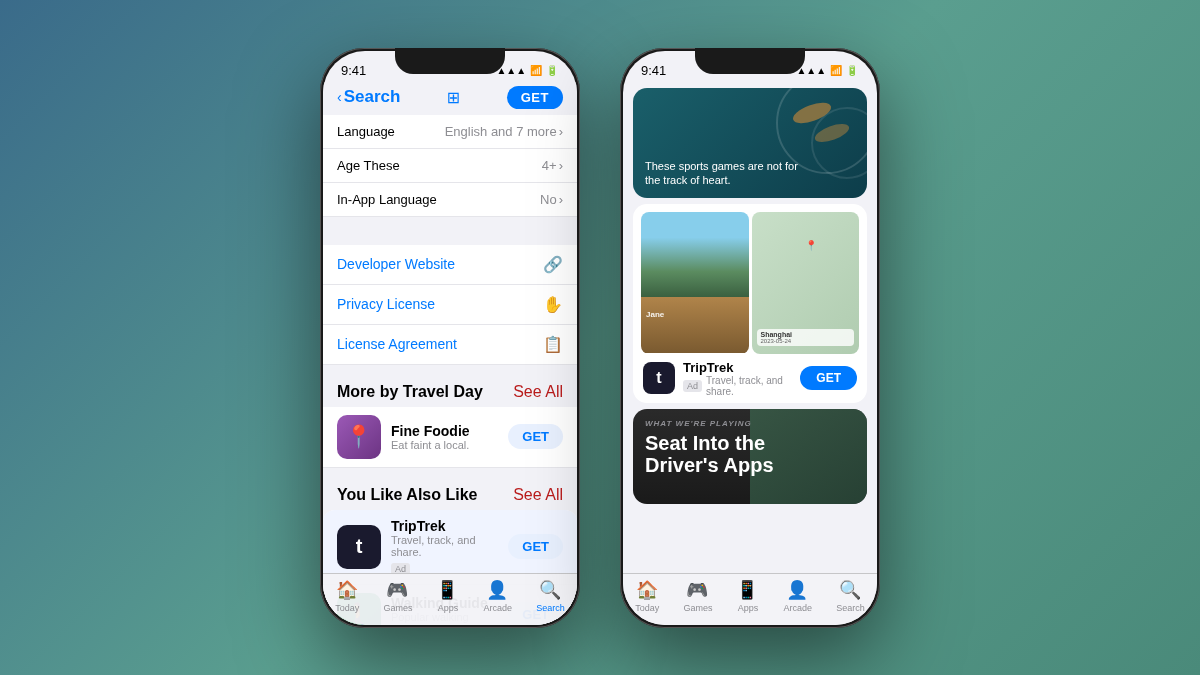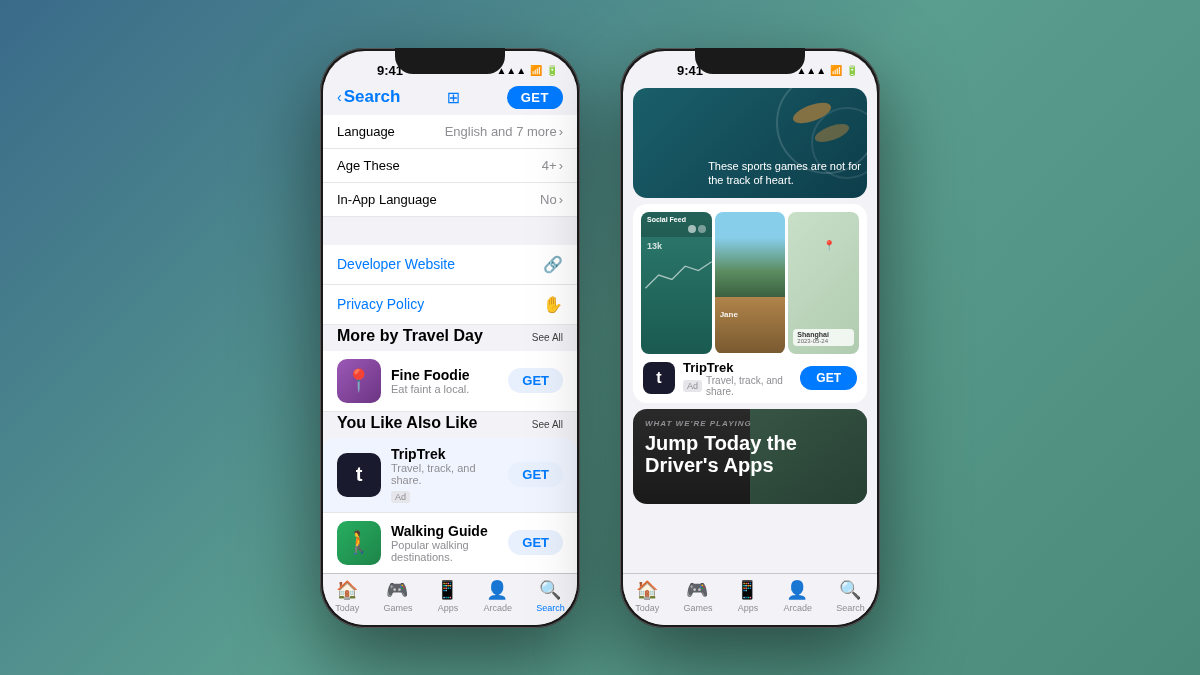--- a/index.html
+++ b/index.html
@@ -54,22 +54,21 @@
       align-items: center;
       padding: 12px 18px 4px;
       font-size: 11px;
       font-weight: 600;
       color: #000;
       position: relative;
       z-index: 5;
     }
     .status-bar .time {
       font-size: 13px;
-      font-weight: 700;
-      margin-left: 36px;
+      font-weight: 400;
     }
     .status-icons {
       display: flex;
       align-items: center;
       gap: 4px;
       font-size: 10px;
     }
 
     
     .nav-bar {
@@ -139,30 +138,30 @@
     }
     .link-icon {
       font-size: 16px;
     }
 
     
     .section-header {
       display: flex;
       justify-content: space-between;
       align-items: baseline;
-      padding: 2px 14px 6px;
+      padding: 18px 14px 6px;
     }
     .section-title {
       font-size: 16px;
       font-weight: 700;
       color: #000;
     }
     .see-all {
-      font-size: 10px;
-      color: #404040;
+      font-size: 16px;
+      color: #b91c1c;
     }
 
     
     .app-row {
       display: flex;
       align-items: center;
       padding: 8px 14px;
       background: white;
       border-bottom: 1px solid #e5e5ea;
       gap: 10px;
@@ -229,22 +228,21 @@
       border-radius: 14px;
       overflow: hidden;
     }
 
     .sports-card {
       background: #1a5f6a;
       height: 110px;
       position: relative;
       display: flex;
       align-items: flex-end;
-      padding: 10px 6px;
-      justify-content: flex-end;
+      padding: 10px 12px;
     }
     .sports-card-text {
       color: white;
       font-size: 11px;
       line-height: 1.3;
     }
     .sports-card-decoration {
       position: absolute;
       top: 0; right: 0; bottom: 0;
       width: 55%;
@@ -302,22 +300,26 @@
     </div>
 
     <div class="section-gap"></div>
 
     <div style="background:#a16207;">
       <div class="link-row">
         <span class="link-text">Developer Website</span>
         <span class="link-icon">🔗</span>
       </div>
       <div class="link-row">
-        <span class="link-text">Privacy Policy</span>
+        <span class="link-text">Privacy License</span>
         <span class="link-icon">✋</span>
+      </div>
+      <div class="link-row">
+        <span class="link-text">License Agreement</span>
+        <span class="link-icon">📋</span>
       </div>
     </div>
 
     <div class="section-header">
       <span class="section-title">More by Travel Day</span>
       <span class="see-all">See All</span>
     </div>
     <div class="app-row">
       <div class="app-icon foodie-icon" style="background:linear-gradient(135deg,#9b59b6,#6c3483);">
         <span style="font-size:22px;">📍</span>
@@ -407,33 +409,20 @@
           <div>These sports games are not for</div>
           <div>the track of heart.</div>
         </div>
       </div>
     </div>
 
     <div style="background:white; border-radius:14px; margin:6px 10px; overflow:hidden;">
 
       <div style="display:flex; gap:3px; padding:8px 8px 0; height:150px;">
 
-        <div style="flex:1; border-radius:8px; overflow:hidden; background:linear-gradient(180deg,#2d7a6e,#1a5a50);">
-          <div style="padding:4px 6px; background:rgba(0,0,0,0.2);">
-            <div style="color:white; font-size:7px; font-weight:600;">Social Feed</div>
-            <div style="display:flex; gap:2px; justify-content:flex-end; margin-top:2px;">
-              <div style="width:8px;height:8px;border-radius:50%;background:rgba(255,255,255,0.6);"></div>
-              <div style="width:8px;height:8px;border-radius:50%;background:rgba(255,255,255,0.4);"></div>
-            </div>
-          </div>
-          <div style="padding:4px 6px; color:rgba(255,255,255,0.8); font-size:9px; font-weight:700;">13k</div>
-          <svg width="100%" height="40" viewBox="0 0 80 40" style="display:block;">
-            <polyline points="5,35 20,20 35,25 50,10 65,15 80,5" fill="none" stroke="rgba(255,255,255,0.6)" stroke-width="1.5"></polyline>
-          </svg>
-        </div>
 
         <div style="flex:1; border-radius:8px; overflow:hidden;">
           <div style="width:100%;height:60%;background:linear-gradient(180deg,#87ceeb 30%,#5b8c60 70%,#3a6040 100%);"></div>
           <div style="width:100%;height:40%;background:linear-gradient(180deg,#b0844a,#7a5a30); padding:13px 5px;">
             <div style="color:rgba(255,255,255,0.9);font-size:8px;font-weight:600;">Jane</div>
           </div>
         </div>
 
         <div style="flex:1; border-radius:8px; overflow:hidden; background:linear-gradient(135deg,#c8dfc8,#b0ccb0); position:relative;">
           <div style="position:absolute;top:20%;left:50%;font-size:10px;">📍</div>
@@ -455,21 +444,21 @@
         </div>
         <div style="background:#007aff;color:white;font-size:12px;font-weight:700;padding:5px 16px;border-radius:14px;">GET</div>
       </div>
     </div>
 
     <div style="background:linear-gradient(180deg,#2a2a2a,#1a1a1a);border-radius:14px;margin:6px 10px;height:95px;padding:10px 12px;position:relative;overflow:hidden;">
       <div style="position:absolute;right:0;top:0;bottom:0;width:50%;background:linear-gradient(135deg,#3a5f4a,#2a4a3a);opacity:0.8;"></div>
       <div style="position:relative;z-index:2;">
         <div style="font-size:8px;font-weight:700;color:#8e8e93;letter-spacing:1px;text-transform:uppercase;font-style:italic;">WHAT WE'RE PLAYING</div>
         <div style="font-size:20px;font-weight:800;color:white;line-height:1.1;margin-top:4px;">
-          <div>Jump Today the</div>
+          <div>Seat Into the</div>
           <div>Driver's Apps</div>
         </div>
       </div>
     </div>
 
     <div class="tab-bar">
       <div class="tab-item">
         <span class="tab-icon">🏠</span>
         <span>Today</span>
       </div>

